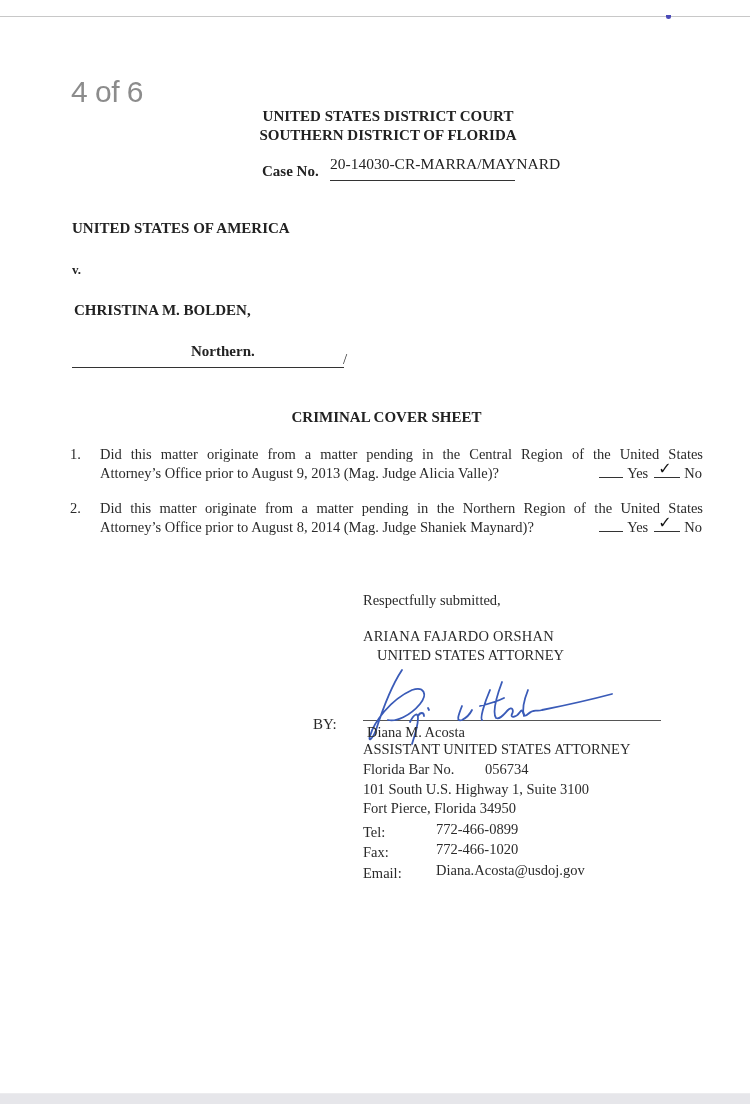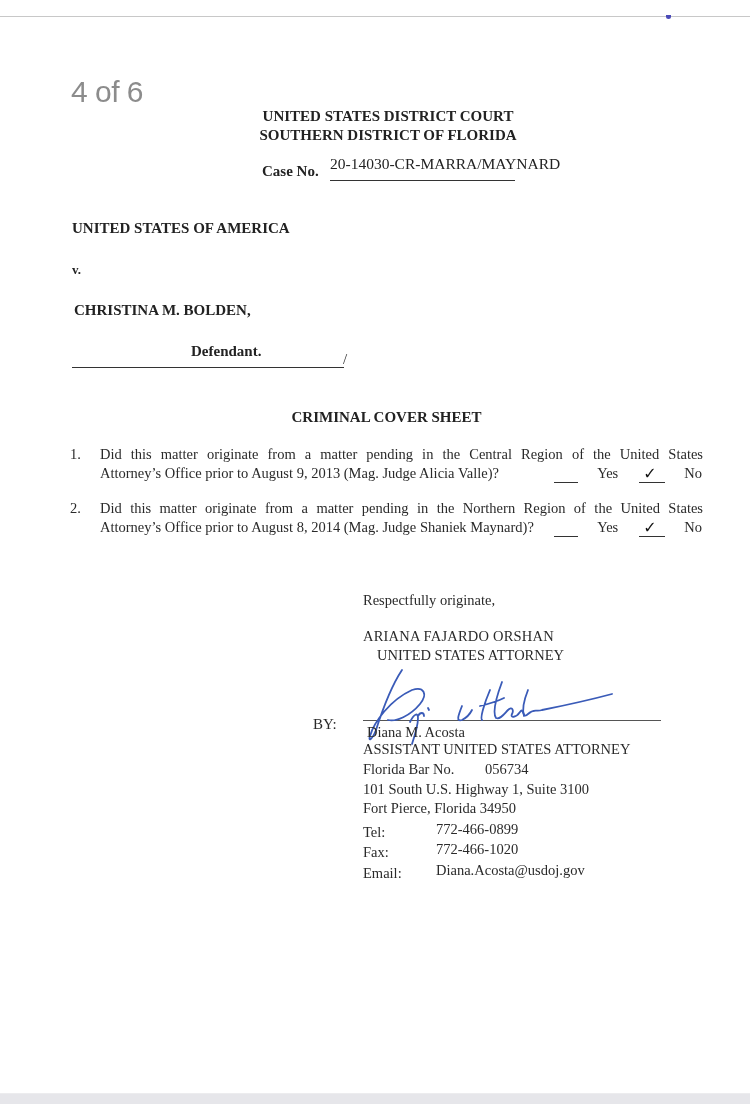--- a/index.html
+++ b/index.html
@@ -27,21 +27,21 @@
     .def-slash { position: absolute; left: 343px; top: 351px; font-size: 15px; color: #333; }
 
     .sheet-title { position: absolute; left: 0; top: 409px; width: 773px; text-align: center; font-weight: bold; font-size: 15px; color: #222; }
 
     .question { position: absolute; left: 70px; width: 640px; font-size: 14.5px; line-height: 19px; color: #2a2a2a; }
     .q1 { top: 445px; }
     .q2 { top: 499px; }
     .q-num { position: absolute; left: 0; top: 0; }
     .q-text { position: absolute; left: 30px; top: 0; width: 603px; text-align: justify; text-align-last: justify; white-space: nowrap; }
     .q-line2 { position: absolute; left: 30px; top: 19px; white-space: nowrap; }
-    .answers { position: absolute; right: 8px; top: 19px; white-space: nowrap; display: flex; align-items: flex-end; gap: 15px; }
+    .answers { position: absolute; right: 8px; top: 19px; white-space: nowrap; display: flex; align-items: flex-start; }
     .blank { display: inline-block; width: 24px; border-bottom: 1px solid #333; height: 14px; margin-right: 4px; position: relative; }
     .blank.check { width: 26px; }
     .check-mark { position: absolute; left: 4px; bottom: -1px; font-family: "DejaVu Sans", sans-serif; font-size: 16px; color: #111; font-weight: bold; }
     .ans-label { margin-right: 6px; }
 
     .signature-block { position: absolute; left: 363px; top: 592px; font-size: 14.5px; color: #2a2a2a; }
     .sig-line { position: absolute; white-space: nowrap; }
     .resp { left: 0; top: 0; }
     .usa-name { left: 0; top: 36px; font-family: "Liberation Sans", sans-serif; font-family: "Liberation Serif", serif; letter-spacing: 0.2px; }
     .usa-title { left: 4px; top: 55px; margin-left: 10px; }
@@ -78,21 +78,21 @@
 
 <div class="case-row">
   <span class="case-label">Case No.</span>
   <span class="case-number">20-14030-CR-MARRA/MAYNARD</span>
   <div class="case-line"></div>
 </div>
 
 <div class="party party-usa">UNITED STATES OF AMERICA</div>
 <div class="party party-v">v.</div>
 <div class="party party-def">CHRISTINA M. BOLDEN,</div>
-<div class="party party-role">Defendant.</div>
+<div class="party party-role">Northern.</div>
 <div class="def-line"></div>
 <div class="def-slash">/</div>
 
 <div class="sheet-title">CRIMINAL COVER SHEET</div>
 
 <div class="question q1">
   <span class="q-num">1.</span>
   <span class="q-text">Did this matter originate from a matter pending in the Central Region of the United States</span>
   <span class="q-line2">Attorney’s Office prior to August 9, 2013 (Mag. Judge Alicia Valle)?</span>
   <span class="answers">
@@ -125,21 +125,21 @@
 <svg class="signature" viewBox="0 0 260 90" fill="none" stroke="#3a5bb8" stroke-width="1.8" stroke-linecap="round" stroke-linejoin="round">
   <path d="M40 10 C 30 25, 22 45, 14 70 M14 70 C 10 80, 6 82, 8 76 C 12 62, 28 40, 50 30 C 62 26, 66 34, 58 44 C 48 56, 34 62, 26 60"></path>
   <path d="M48 62 C 52 54, 56 52, 56 58 C 56 66, 52 78, 50 84 M56 56 C 58 52, 62 52, 62 56"></path>
   <path d="M66 48 l1 2"></path>
   <path d="M100 46 C 96 56, 94 62, 100 60 C 104 58, 108 54, 110 50"></path>
   <path d="M128 30 C 122 44, 118 58, 120 60 M118 46 C 126 44, 134 42, 142 38 M140 22 C 134 38, 130 52, 134 58 C 138 60, 142 54, 146 50 C 150 46, 152 50, 150 54 C 148 58, 154 58, 158 52 C 162 46, 160 60, 166 54 C 172 48, 174 52, 180 50 C 200 46, 220 42, 250 34"></path>
   <path d="M166 30 C 162 40, 160 50, 162 56"></path>
 </svg>
 
 <div class="signature-block">
-  <div class="sig-line resp">Respectfully originate,</div>
+  <div class="sig-line resp">Respectfully submitted,</div>
   <div class="sig-line usa-name">ARIANA FAJARDO ORSHAN</div>
   <div class="sig-line usa-title">UNITED STATES ATTORNEY</div>
   <div class="sig-line aus-name">Diana M. Acosta</div>
   <div class="sig-line aus-title">ASSISTANT UNITED STATES ATTORNEY</div>
   <div class="sig-line bar-no">
     <span>Florida Bar No.</span>
     <span class="val">056734</span>
   </div>
   <div class="sig-line addr1">101 South U.S. Highway 1, Suite 3100</div>
   <div class="sig-line addr2">Fort Pierce, Florida 34950</div>

